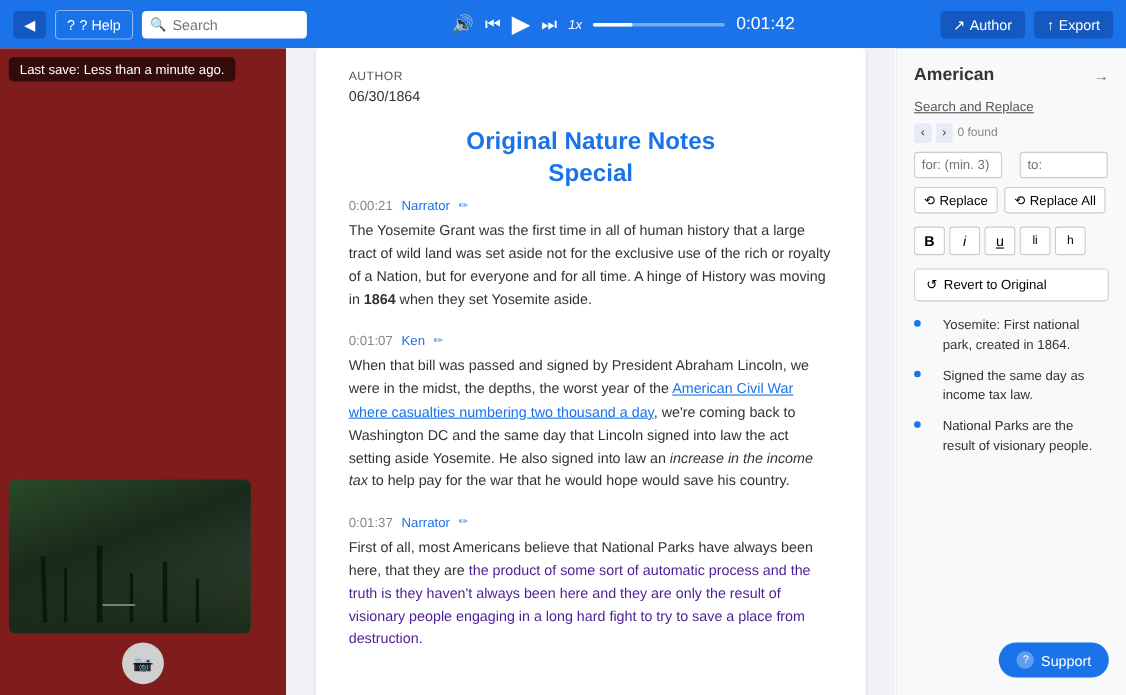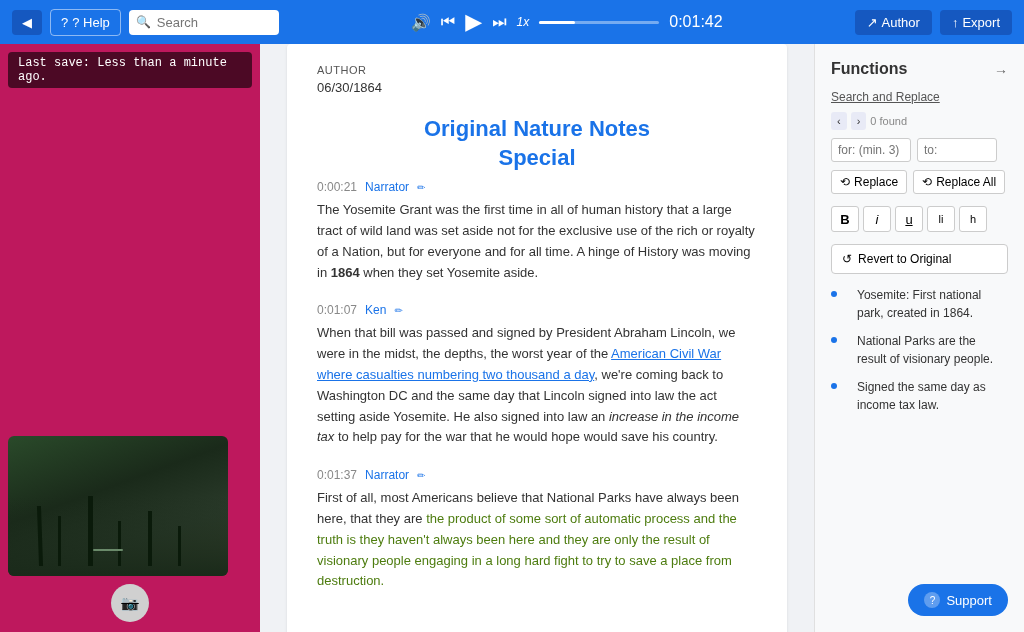--- a/index.html
+++ b/index.html
@@ -52,40 +52,40 @@
     .right-panel { width: 210px; background: #f8f9fa; border-left: 1px solid #e0e0e0; display: flex; flex-direction: column; overflow-y: auto; }
     .functions-header { display: flex; align-items: center; justify-content: space-between; padding: 16px 16px 8px; }
     .functions-title { font-size: 16px; font-weight: 600; color: #333; }
     .expand-icon { color: #666; font-size: 14px; cursor: pointer; }
 
     .section-label { font-size: 12px; color: #555; font-weight: 500; padding: 4px 16px 8px; text-decoration: underline; }
     .search-replace-row { display: flex; align-items: center; gap: 4px; padding: 0 16px 8px; }
     .nav-btn { background: #e8eaf6; border: none; border-radius: 3px; padding: 3px 6px; cursor: pointer; font-size: 11px; color: #333; }
     .found-label { font-size: 11px; color: #888; }
 
-    .sr-inputs { display: flex; gap: 6px; padding: 0 16px 8px; }
+    .sr-inputs { display: flex; gap: 16px; padding: 0 16px 8px; }
     .sr-input { border: 1px solid #ccc; border-radius: 3px; padding: 4px 6px; font-size: 12px; width: 80px; }
 
     .replace-btns { display: flex; gap: 6px; padding: 0 16px 8px; }
     .replace-btn { background: white; border: 1px solid #ccc; border-radius: 3px; padding: 4px 8px; cursor: pointer; font-size: 12px; display: flex; align-items: center; gap: 4px; }
 
     .format-btns { display: flex; gap: 4px; padding: 4px 16px 8px; }
     .fmt-btn { background: white; border: 1px solid #ccc; border-radius: 3px; width: 28px; height: 26px; cursor: pointer; font-size: 13px; display: flex; align-items: center; justify-content: center; }
     .fmt-btn.bold { font-weight: bold; }
     .fmt-btn.italic { font-style: italic; }
     .fmt-btn.underline { text-decoration: underline; }
 
     .revert-btn { margin: 4px 16px 12px; background: white; border: 1px solid #ccc; border-radius: 4px; padding: 7px 10px; cursor: pointer; font-size: 12px; display: flex; align-items: center; gap: 6px; width: calc(100% - 32px); }
 
     .notes-title { font-size: 15px; font-weight: 600; color: #333; padding: 8px 16px 10px; }
     .notes-list { padding: 0 16px; }
     .note-item { display: flex; align-items: flex-start; gap: 20px; margin-bottom: 10px; font-size: 12px; color: #333; line-height: 1.5; }
     .note-dot { width: 6px; height: 6px; border-radius: 50%; background: #1a73e8; margin-top: 5px; flex-shrink: 0; }
 
-    .left-col { width: 260px; display: flex; flex-direction: column; background: #be185d; flex-shrink: 0; font-family: Liberation Mono, monospace; }
+    .left-col { width: 260px; display: flex; flex-direction: column; background: #7f1d1d; flex-shrink: 0; }
     .left-top { padding: 8px; }
     .left-video { flex: 1; display: flex; align-items: flex-end; padding: 8px; }
   </style>
 </head>
 <body>
 
 <div class="topbar">
   <div class="topbar-left">
     <button class="back-btn">◀</button>
     <button class="help-btn">
@@ -181,30 +181,30 @@
         </div>
       </div>
 
       <div class="segment">
         <div class="segment-header">
           <span class="timestamp">0:01:37</span>
           <span class="speaker-name">Narrator</span>
           <span class="edit-icon">✏</span>
         </div>
         <div class="segment-text">
-          First of all, most Americans believe that National Parks have always been here, that they are <span style="color:#4d7c0f;">the product of some sort of automatic process and the truth is they haven't always been here and they are only the result of visionary people engaging in a long hard fight to try to save a place from destruction.</span>
+          First of all, most Americans believe that National Parks have always been here, that they are <span style="color:#4c1d95;">the product of some sort of automatic process and the truth is they haven't always been here and they are only the result of visionary people engaging in a long hard fight to try to save a place from destruction.</span>
         </div>
       </div>
 
     </div>
   </div>
 
   <div class="right-panel">
     <div class="functions-header">
-      <span class="functions-title">Functions</span>
+      <span class="functions-title">American</span>
       <span class="expand-icon">→</span>
     </div>
 
     <div class="section-label">Search and Replace</div>
 
     <div class="search-replace-row">
       <button class="nav-btn">‹</button>
       <button class="nav-btn">›</button>
       <span class="found-label">0 found</span>
     </div>
@@ -239,25 +239,25 @@
     </button>
 
 
     <div class="notes-list">
       <div class="note-item">
         <div class="note-dot"></div>
         <span>Yosemite: First national park, created in 1864.</span>
       </div>
       <div class="note-item">
         <div class="note-dot"></div>
-        <span>National Parks are the result of visionary people.</span>
+        <span>Signed the same day as income tax law.</span>
       </div>
       <div class="note-item">
         <div class="note-dot"></div>
-        <span>Signed the same day as income tax law.</span>
+        <span>National Parks are the result of visionary people.</span>
       </div>
     </div>
 
     <div style="flex:1;"></div>
 
     <div style="padding:12px 16px 16px;display:flex;justify-content:flex-end;">
       <button style="background:#1a73e8;border:none;color:white;border-radius:20px;padding:8px 16px;cursor:pointer;font-size:13px;display:flex;align-items:center;gap:6px;">
         <span style="width:16px;height:16px;background:rgba(255,255,255,0.3);border-radius:50%;display:inline-flex;align-items:center;justify-content:center;font-size:10px;">?</span>
         <span>Support</span>
       </button>

